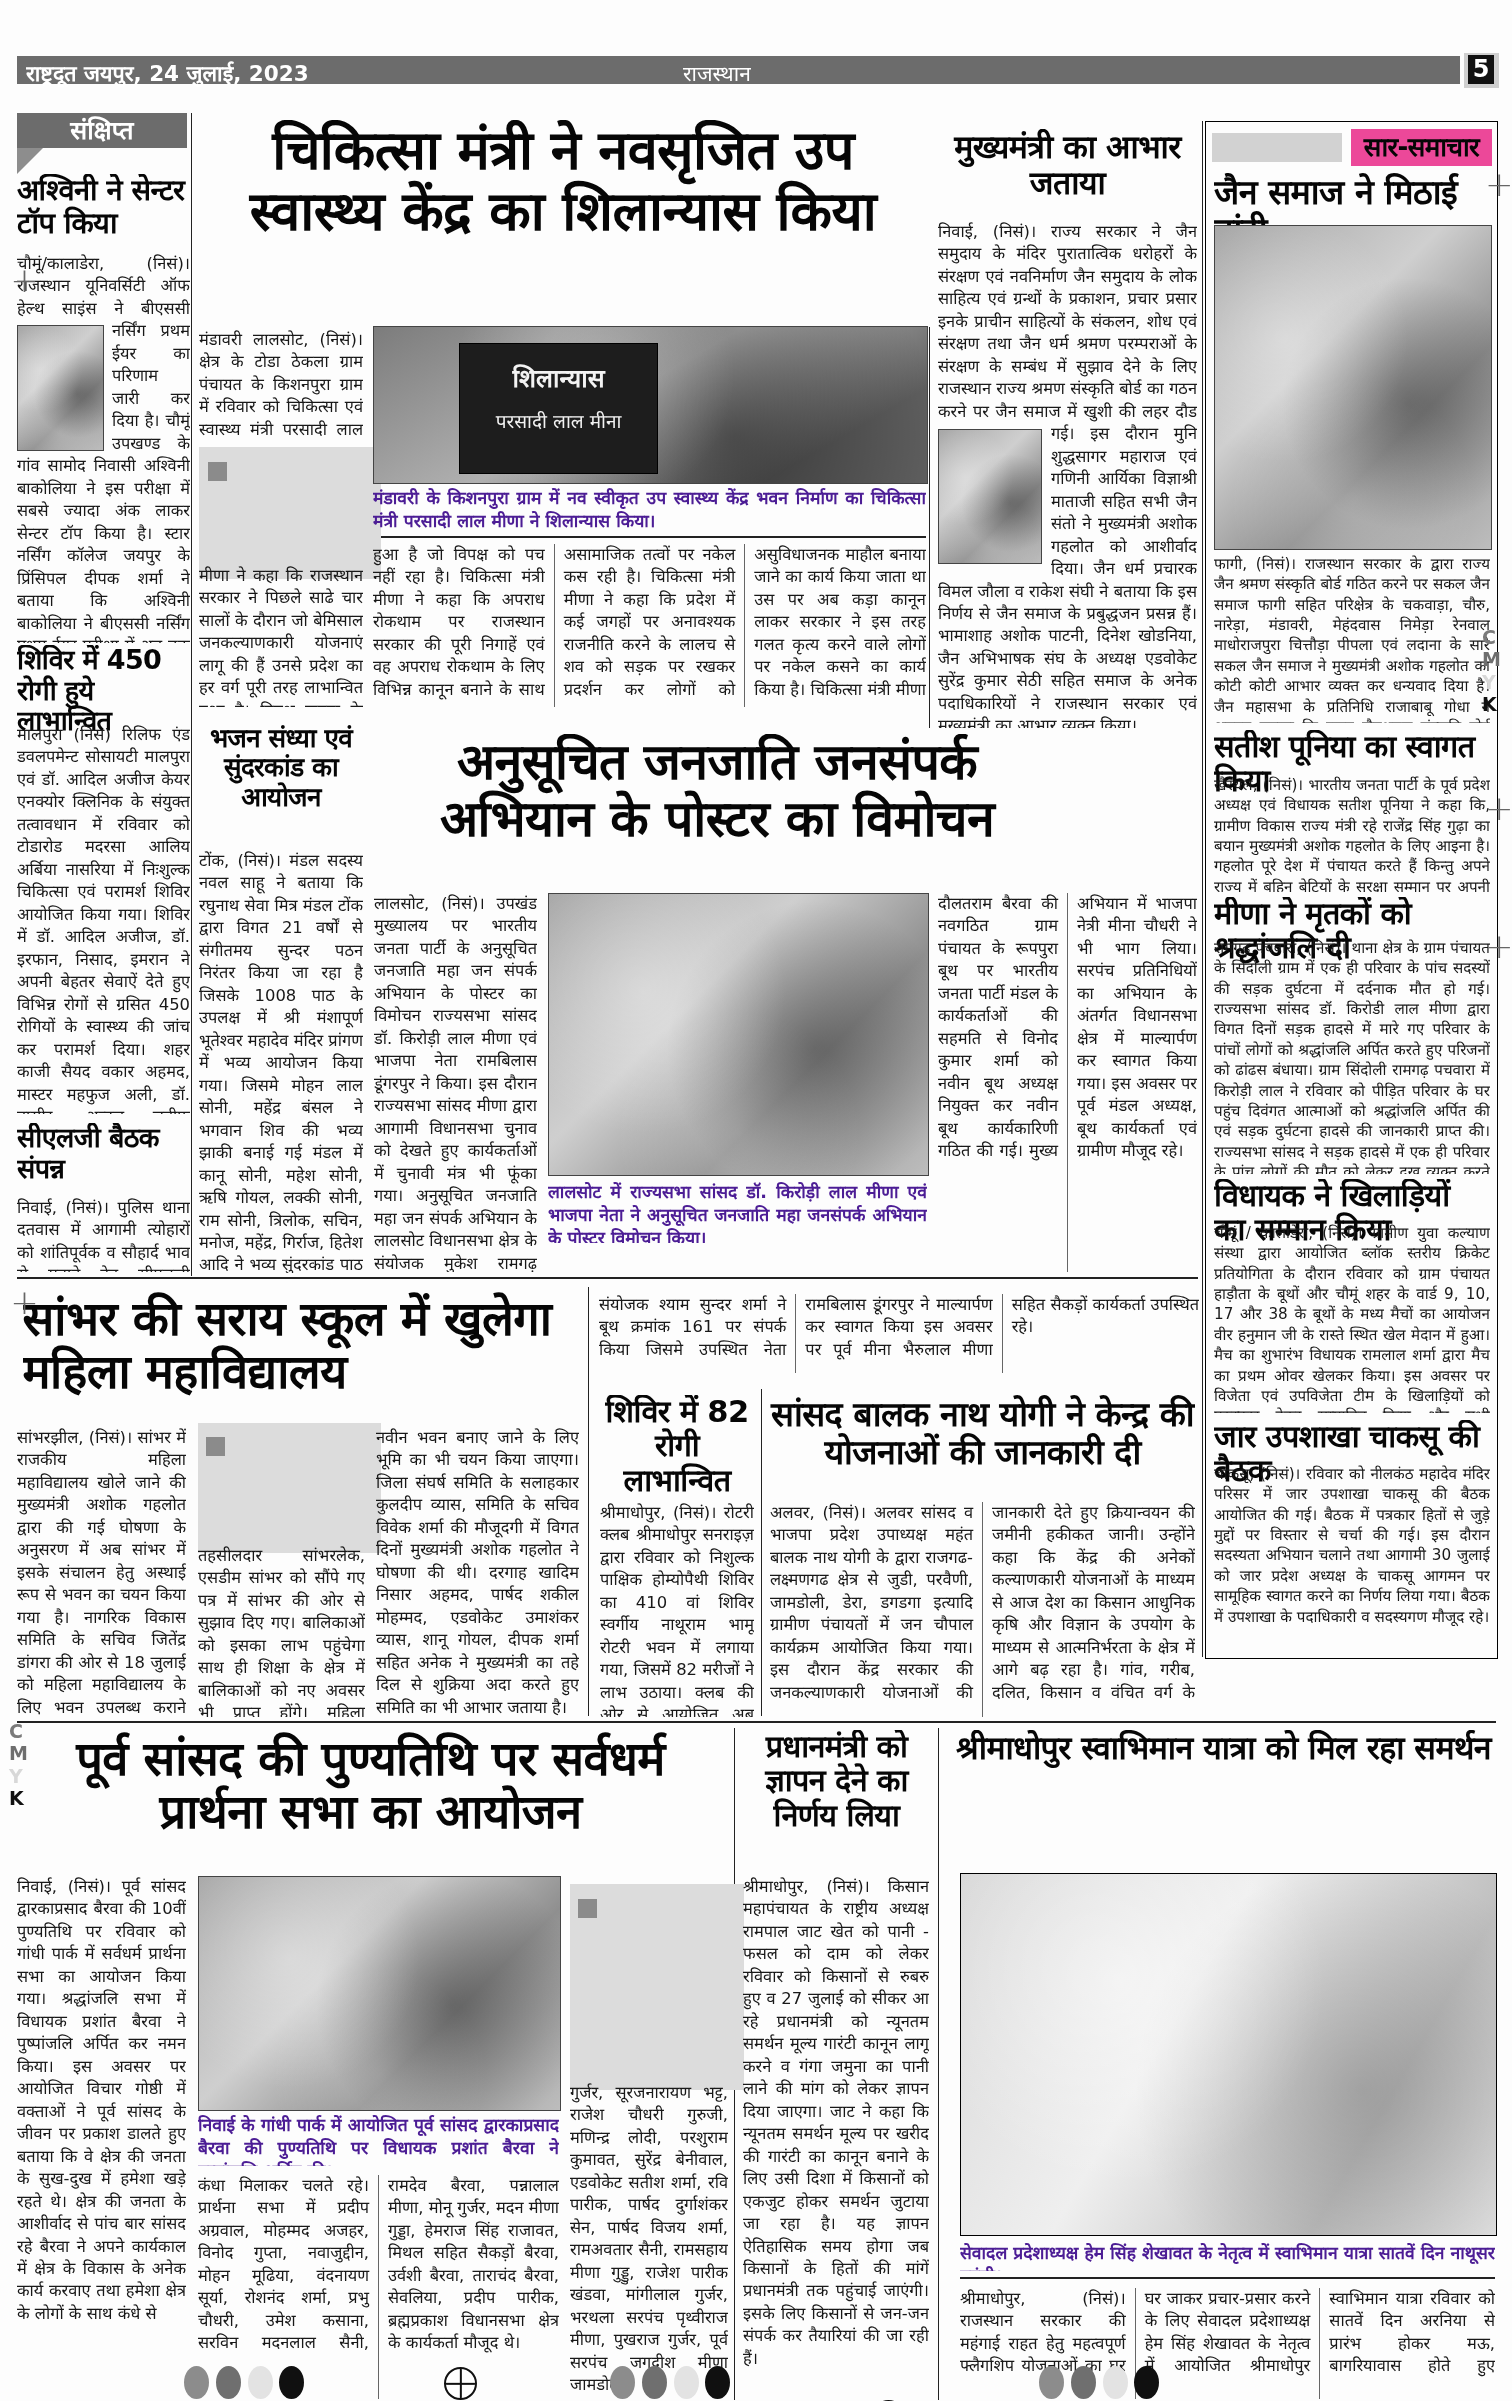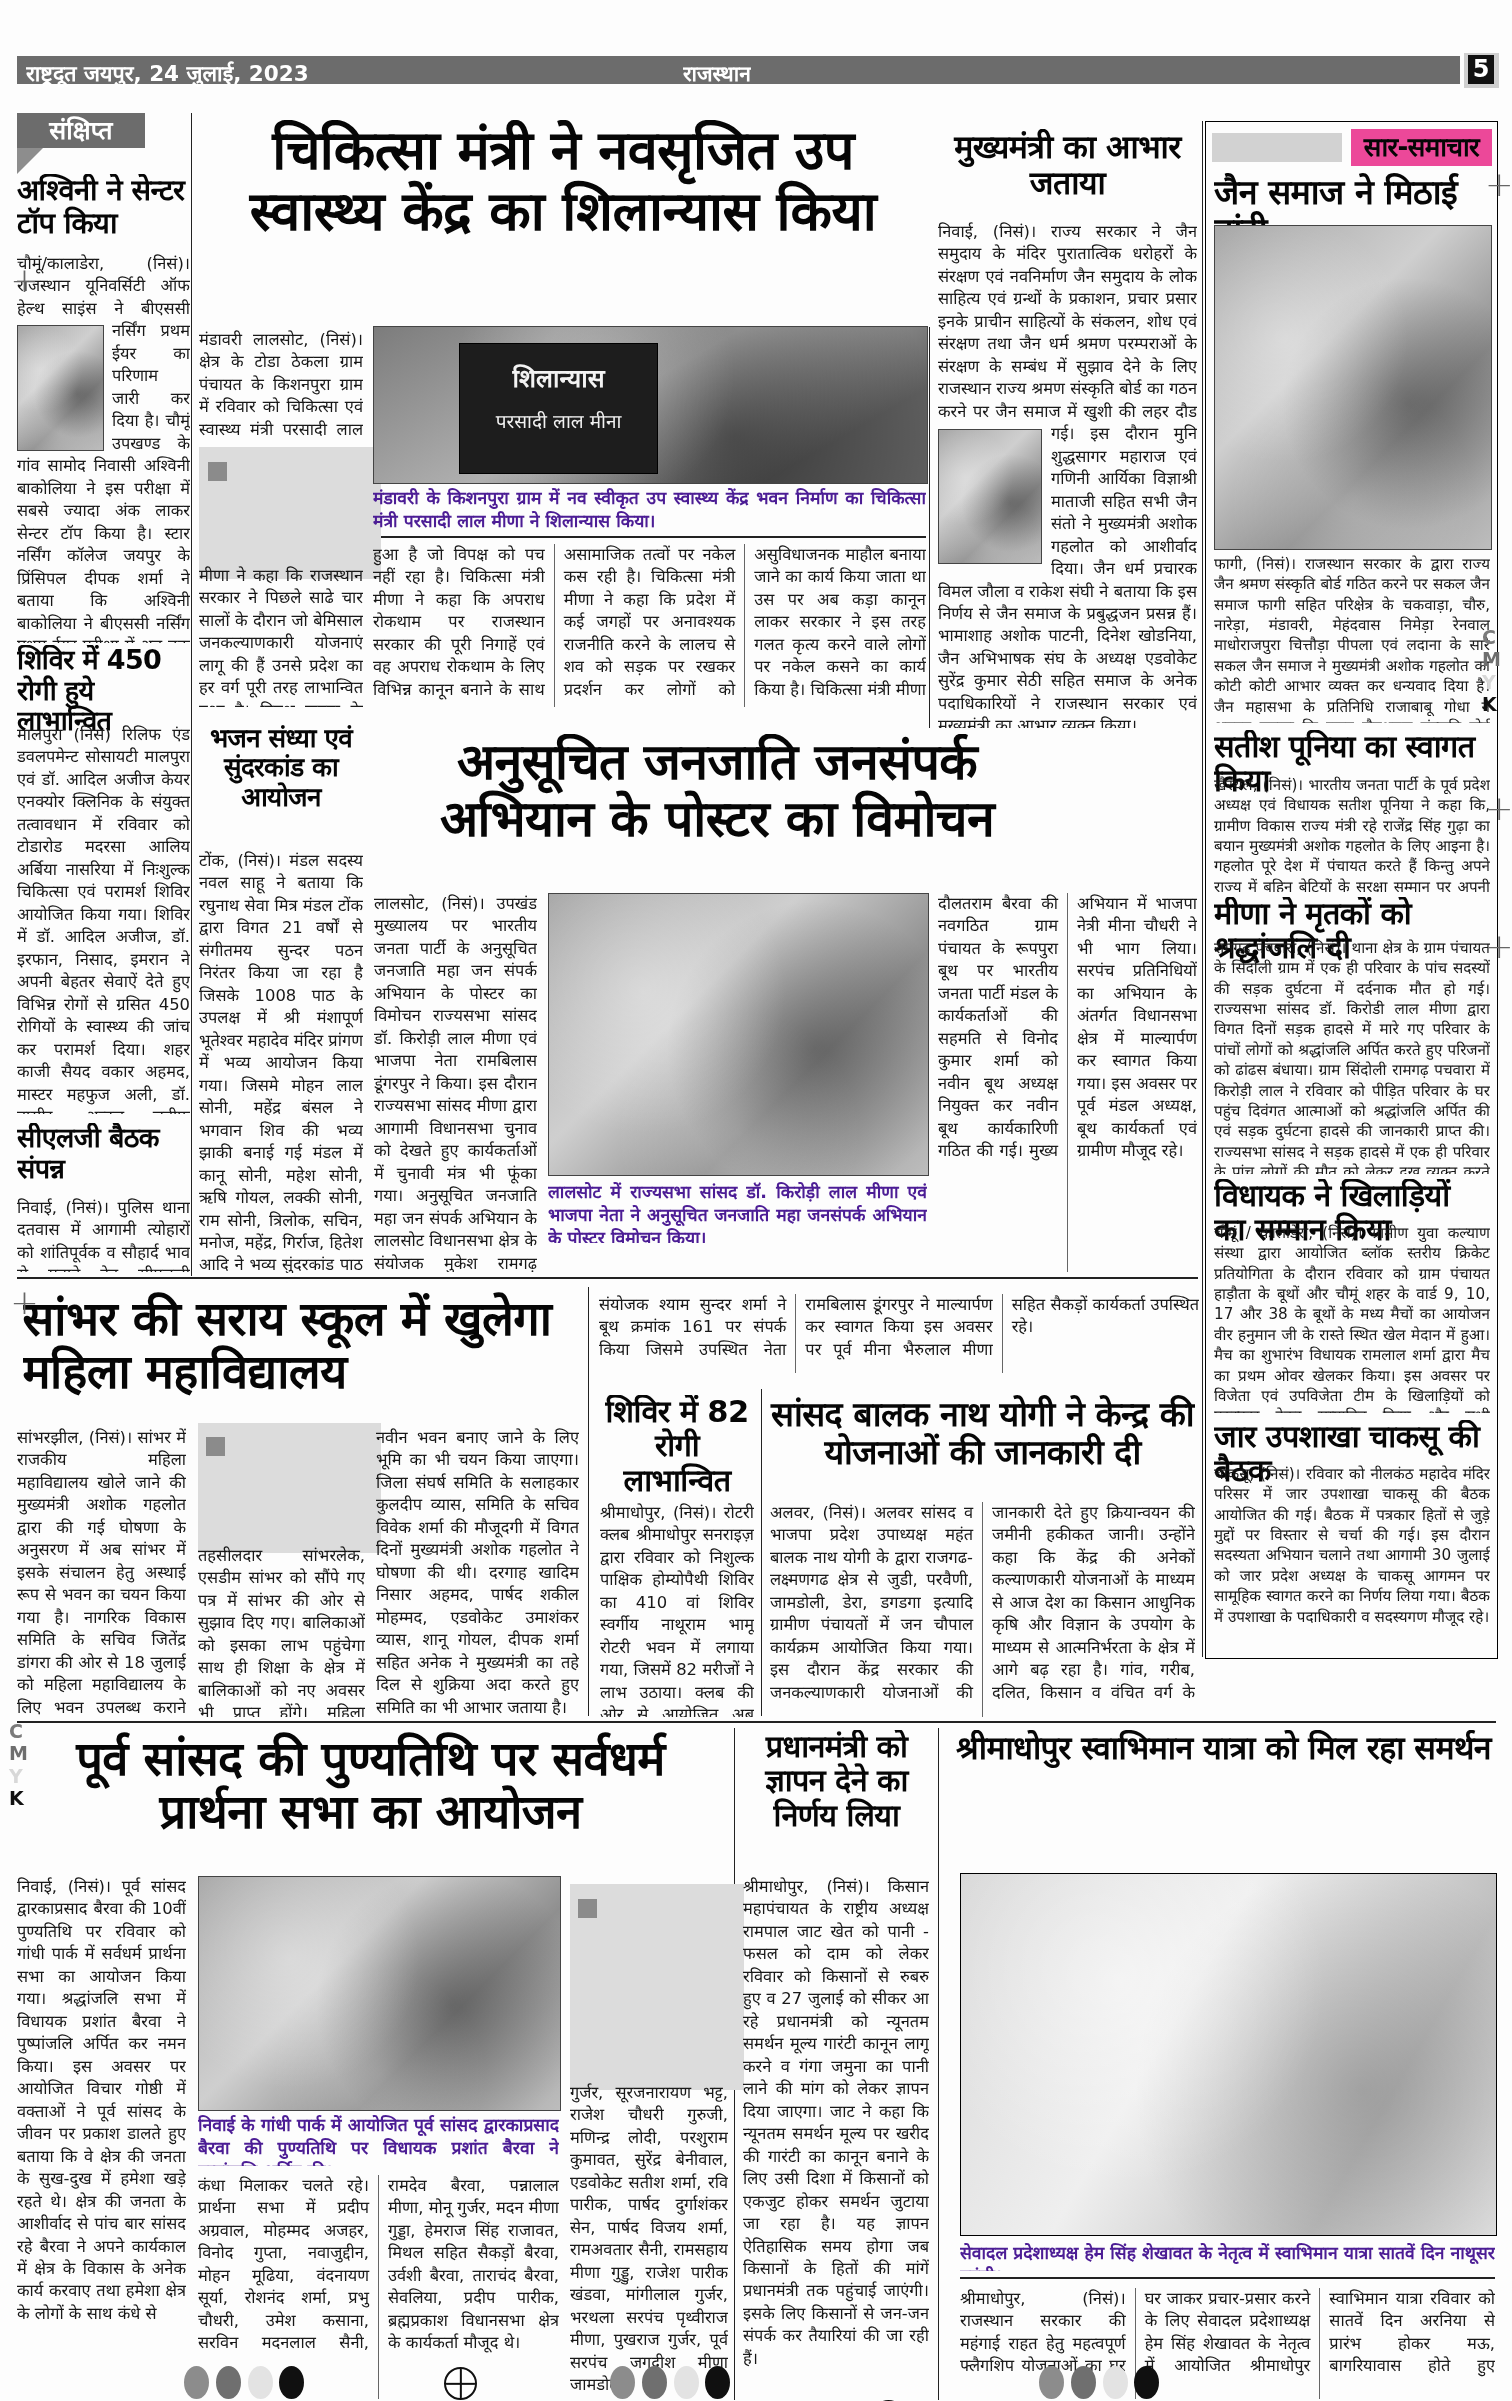--- a/index.html
+++ b/index.html
@@ -44,36 +44,36 @@
   .cmyk{position:absolute;display:flex;flex-direction:column;gap:3.4px;
         font-weight:bold;font-size:19px;line-height:1;color:#555}
   .cropmark{position:absolute;color:#666;font-size:34px;font-weight:200}
   .fold{width:0;height:0;border-top:26px solid #8d8d8d;border-right:26px solid transparent}
 </style>
 </head>
 <body>
 
 <div class="abs bar" style="left:17px;top:56px;width:1443px;height:28px"></div>
 <div class="abs" style="left:26px;top:58px;font-size:21.5px;font-weight:bold;color:#fff;z-index:2">राष्ट्रदूत जयपुर, 24 जुलाई, 2023</div>
-<div class="abs" style="left:683px;top:59px;font-size:21px;font-weight:bold;color:#fff;z-index:2">राजस्थान</div>
+<div class="abs" style="left:683px;top:59px;font-size:21px;font-weight:normal;color:#fff;z-index:2">राजस्थान</div>
 <div class="abs" style="left:1464px;top:53px;width:35px;height:35px;background:#cfcfcf"></div>
 <div class="abs" style="left:1468px;top:55px;width:26px;height:29px;background:#111;color:#fff;font-size:24px;font-weight:bold;text-align:center;line-height:29px;z-index:2">5</div>
 
 <div class="abs vline" style="left:191px;top:113px;height:1163px"></div>
 <div class="abs vline" style="left:1202px;top:121px;height:1536px"></div>
 <div class="abs vline" style="left:929px;top:327px;height:401px"></div>
 <div class="abs hline" style="left:373px;top:536px;width:553px"></div>
 <div class="abs hline" style="left:17px;top:1277px;width:1181px"></div>
 <div class="abs vline" style="left:588px;top:1287px;height:429px"></div>
 <div class="abs vline" style="left:761px;top:1389px;height:327px"></div>
 <div class="abs hline" style="left:17px;top:1721px;width:1479px"></div>
 <div class="abs vline" style="left:734px;top:1728px;height:672px"></div>
 <div class="abs vline" style="left:938px;top:1728px;height:672px"></div>
 
-<div class="abs lbl-dark center" style="left:17px;top:113px;width:128px;height:35px;font-size:25px;line-height:35px">संक्षिप्त</div>
+<div class="abs lbl-dark center" style="left:17px;top:113px;width:170px;height:35px;font-size:25px;line-height:35px">संक्षिप्त</div>
 <div class="abs fold" style="left:17px;top:148px"></div>
 
 <div class="abs hl" style="left:17px;top:174px;width:173px;font-size:29px">अश्विनी ने सेन्टर टॉप किया</div>
 <div class="abs bodytxt" style="left:17px;top:253px;width:173px;height:390px">
   <span>चौमूं/कालाडेरा, (निसं)। राजस्थान यूनिवर्सिटी ऑफ हेल्थ साइंस ने</span>
   <span class="photo abs" style="position:static;float:left;width:85px;height:124px;margin:4.5px 8px 3.4px 0"></span>
   <span>बीएससी नर्सिंग प्रथम ईयर का परिणाम जारी कर दिया है। चौमूं उपखण्ड के गांव सामोद निवासी अश्विनी बाकोलिया ने इस परीक्षा में सबसे ज्यादा अंक लाकर सेन्टर टॉप किया है। स्टार नर्सिंग कॉलेज जयपुर के प्रिंसिपल दीपक शर्मा ने बताया कि अश्विनी बाकोलिया ने बीएससी नर्सिंग प्रथम ईयर परीक्षा में अब तक के सबसे सर्वश्रेष्ठ अंक हासिल किए हैं। बाकोलिया ने इस परीक्षा में 79.73 प्रतिशत अंक प्राप्त किए हैं, वहीं 79 प्रतिशत अंक प्राप्त कर दूसरे स्थान पर तथा 78.13 अंक प्राप्त कर तीसरे स्थान पर रही। इस उपलब्धि पर क्षेत्र में हर्ष व्याप्त है।</span>
 </div>
 
 <div class="abs hl" style="left:17px;top:645px;width:173px;font-size:27px">शिविर में 450 रोगी हुये लाभान्वित</div>

